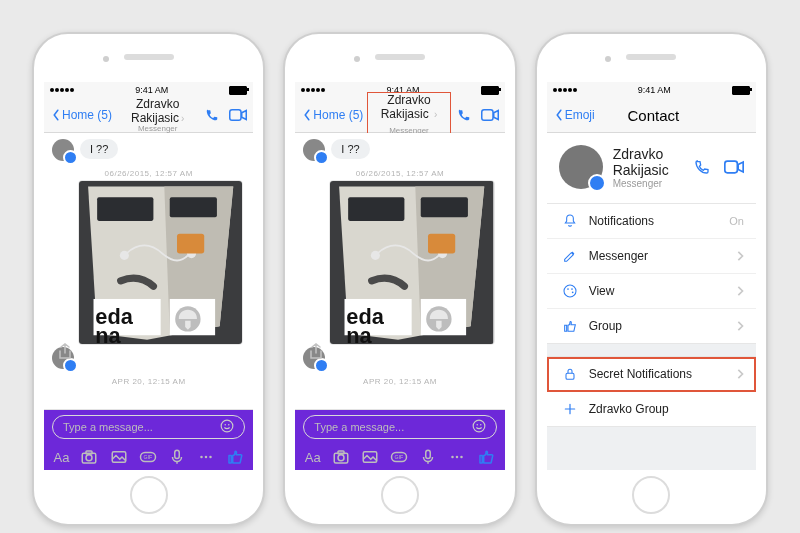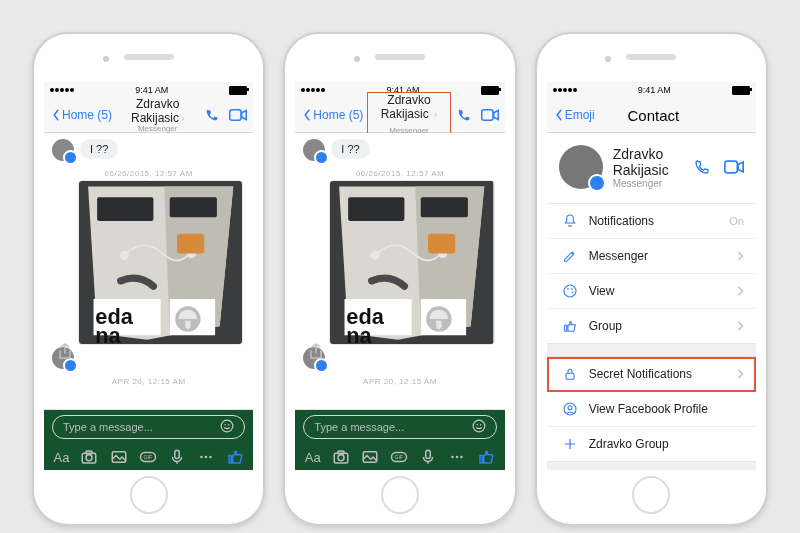--- a/index.html
+++ b/index.html
@@ -32,21 +32,21 @@
   .chat{flex:1;overflow:hidden;background:#fff}
   .avatar{width:22px;height:22px;border-radius:50%;background:#888;position:relative;flex-shrink:0}
   .avatar .m{position:absolute;right:-4px;bottom:-4px;width:11px;height:11px;border-radius:50%;background:#2f7ef3;border:2px solid #fff}
   .msgrow{display:flex;align-items:flex-start;gap:6px;padding:6px 8px}
   .bubble{background:#eef0f2;border-radius:14px;padding:4px 10px;font-size:11px}
   .ts{text-align:center;font-size:8px;color:#b4b4b4;letter-spacing:.5px;margin:2px 0}
   .photo{margin:2px 10px 2px 34px;border:1px solid #e8e8e8;border-radius:4px;overflow:hidden}
   .photo svg{display:block;width:100%;height:auto}
   .share{position:absolute;left:14px;bottom:106px;color:#c2c2c2}
   
-  .composer{border-top:1px solid #e3e3e3;background:#14532d}
+  .composer{border-top:1px solid #e3e3e3;background:#6d28d9}
   .composer .box{border:1px solid #d8d8d8;border-radius:16px;margin:5px 8px;height:22px;display:flex;align-items:center;justify-content:space-between;padding:0 10px;color:#bdbdbd;font-size:11px}
   .composer .box .send svg{width:14px;height:14px}
   .toolbar{display:flex;justify-content:space-around;align-items:center;height:26px;padding:0 4px;color:#bdbdbd}
   .toolbar svg{width:18px;height:18px}
   .toolbar .like{color:#2f7ef3}
   
   .profile{display:flex;align-items:center;gap:10px;padding:12px 12px 14px}
   .profile .pava{width:44px;height:44px;border-radius:50%;background:#777;position:relative;flex-shrink:0}
   .profile .pava .m{position:absolute;right:-3px;bottom:-3px;width:14px;height:14px;border-radius:50%;background:#2f7ef3;border:2px solid #fff}
   .profile .pname{font-size:14px;font-weight:500}
@@ -437,30 +437,20 @@
             <span>Secret Notifications</span>
             <span class="val">
                 <svg viewBox="0 0 8 12">
                   <path d="M2 1l5 5-5 5" fill="none" stroke="#c9c9c9" stroke-width="2"></path>
                 </svg>
               </span>
           </div>
           <div class="row">
             <span class="ico">
                 <svg viewBox="0 0 24 24">
-                  <circle cx="12" cy="12" r="9" fill="none" stroke="currentColor" stroke-width="1.6"></circle>
-                  <circle cx="12" cy="10" r="3" fill="none" stroke="currentColor" stroke-width="1.6"></circle>
-                  <path d="M6 19c2-3 10-3 12 0" fill="none" stroke="currentColor" stroke-width="1.6"></path>
-                </svg>
-              </span>
-            <span>View Facebook Profile</span>
-          </div>
-          <div class="row">
-            <span class="ico">
-                <svg viewBox="0 0 24 24">
                   <path d="M12 5v14M5 12h14" fill="none" stroke="currentColor" stroke-width="1.8" stroke-linecap="round"></path>
                 </svg>
               </span>
             <span>Zdravko Group</span>
           </div>
         </div>
 
       </div>
     </div>
   </div>

